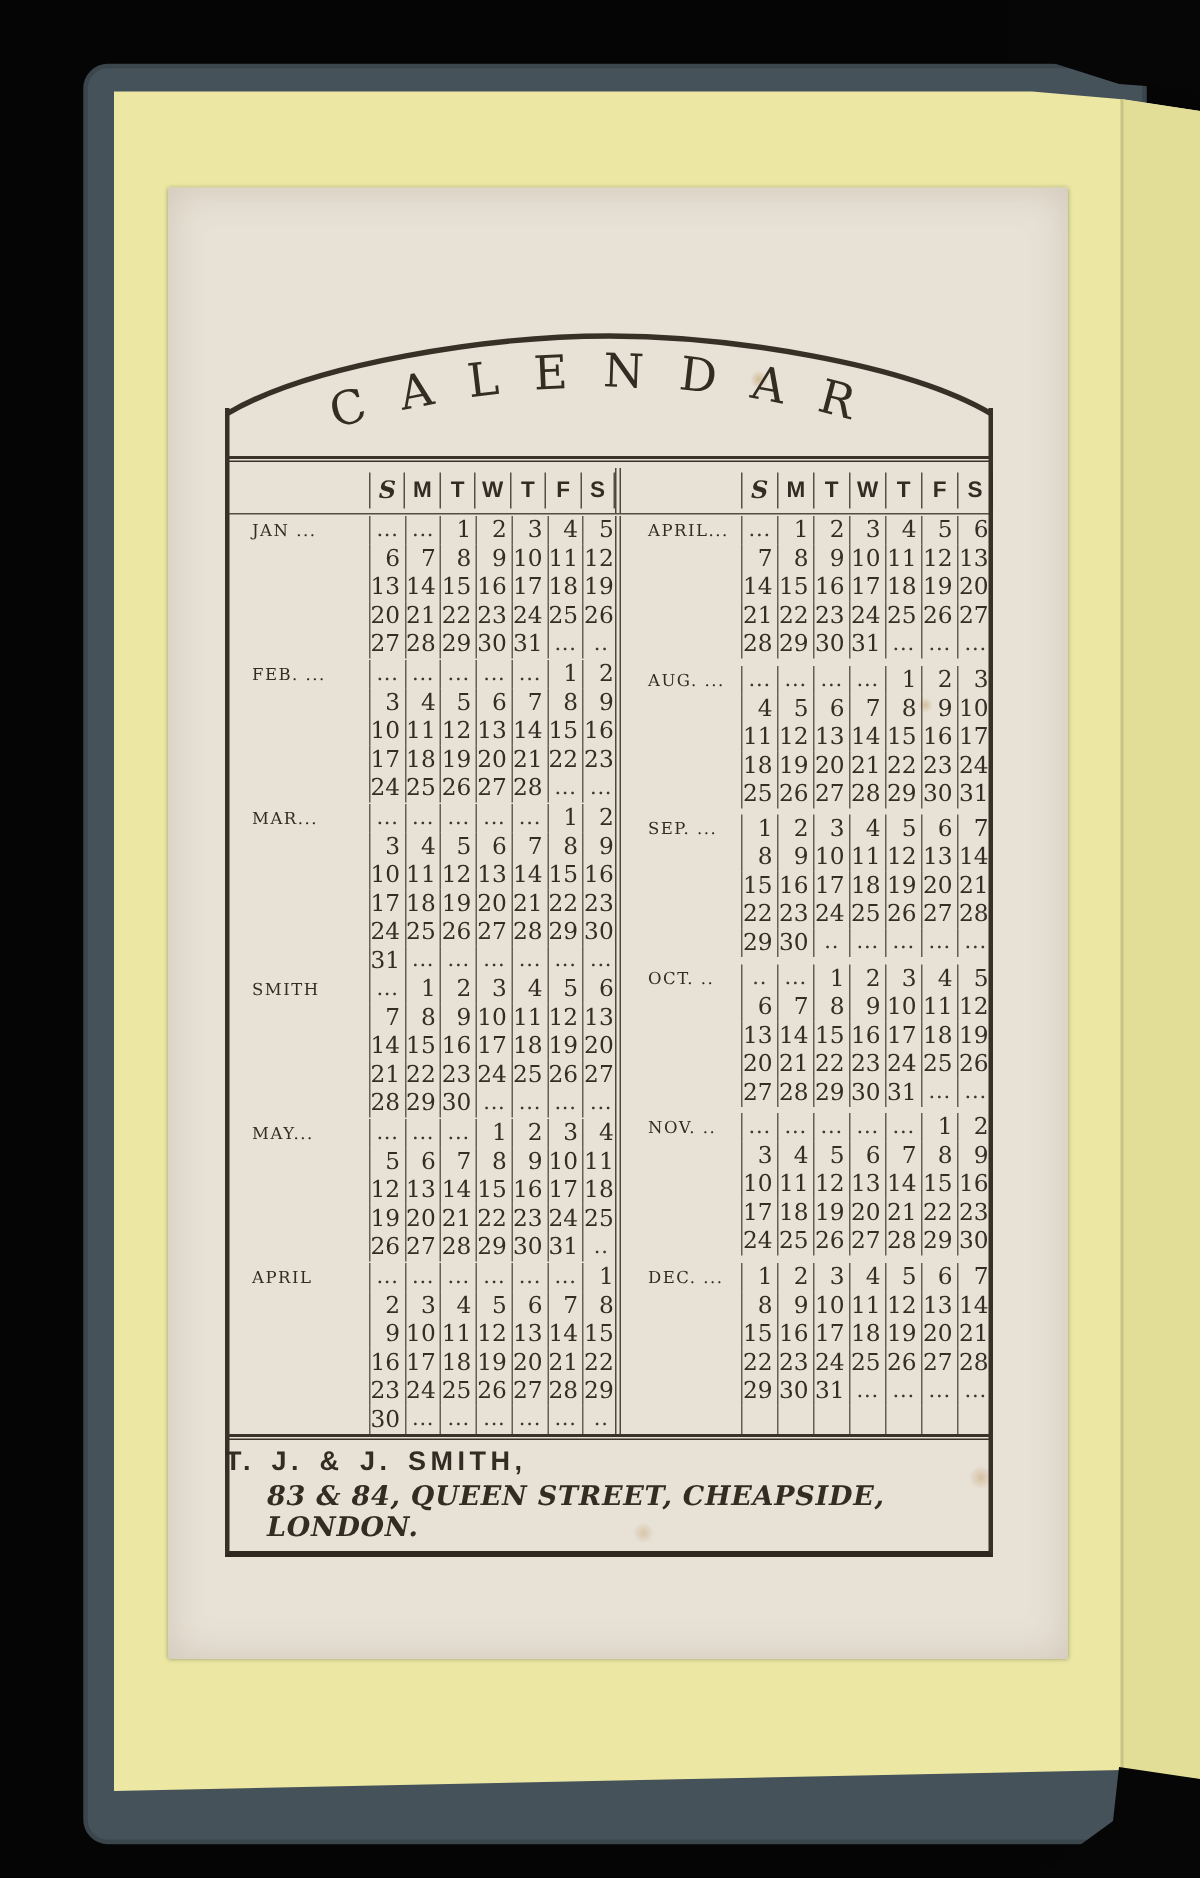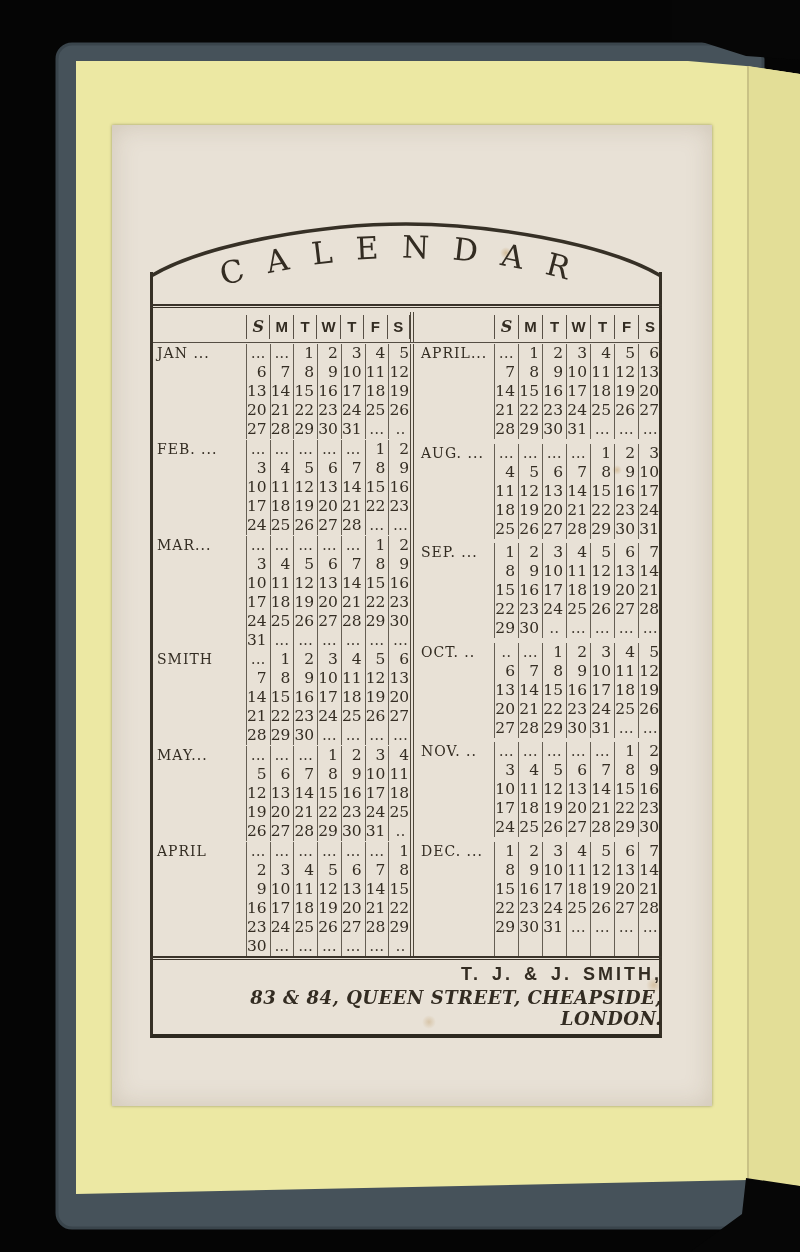--- a/index.html
+++ b/index.html
@@ -38,33 +38,33 @@
   .scriptS{font-family:"DejaVu Serif", serif;font-style:italic;font-size:16px;}
 
   
   #months{position:absolute;left:0;top:124px;width:512px;height:612px;display:flex;box-sizing:border-box;}
   .half{display:flex;flex-direction:column;justify-content:space-between;box-sizing:border-box;}
   .half.l{width:264px;border-right:4px double rgba(50,43,32,.85);}
   .half.r{flex:1;}
   .month{display:grid;}
   .half.l .month{grid-template-columns:96px repeat(7,1fr);}
   .half.r .month{grid-template-columns:80px repeat(7,1fr);}
-  .mlabel{font-size:14px;letter-spacing:1px;padding-left:7px;white-space:nowrap;
+  .mlabel{font-size:11px;letter-spacing:1px;padding-left:18px;white-space:nowrap;
           height:19px;line-height:19px;color:#332c22;}
   .mspacer{height:19px;}
   .d{font-size:15.5px;text-align:right;padding-right:3px;height:19px;line-height:19px;
      border-left:1.15px solid rgba(50,43,32,.72);color:#342d23;}
   .d.dots{text-align:center;padding-right:0;letter-spacing:.5px;font-size:14px;color:#3d362c;}
 
   
-  #footer{position:absolute;left:0;top:744px;width:512px;text-align:right;}
+  #footer{position:absolute;left:0;top:744px;width:512px;text-align:left;}
   .foot1{font-family:"Liberation Sans", sans-serif;font-weight:bold;font-size:18px;
          letter-spacing:3px;word-spacing:3px;color:#332c22;}
   .foot2{font-family:"DejaVu Serif", serif;font-style:italic;font-weight:bold;
-         font-size:18px;letter-spacing:.5px;margin-top:2px;color:#332c22;}
+         font-size:18px;letter-spacing:.5px;margin-top:2px;color:#332c22;padding-left:28px;}
 </style>
 </head>
 <body>
 
 <div id="stage">
 
   <svg id="backdrop" width="800" height="1252" viewBox="0 0 800 1252">
     <rect x="0" y="0" width="800" height="1252" fill="#050505"></rect>
     <rect x="57" y="44" width="706" height="1184" rx="15" fill="#46525a"></rect>
     <rect x="57" y="44" width="706" height="1184" rx="15" fill="none" stroke="#3a454c" stroke-width="3"></rect>

